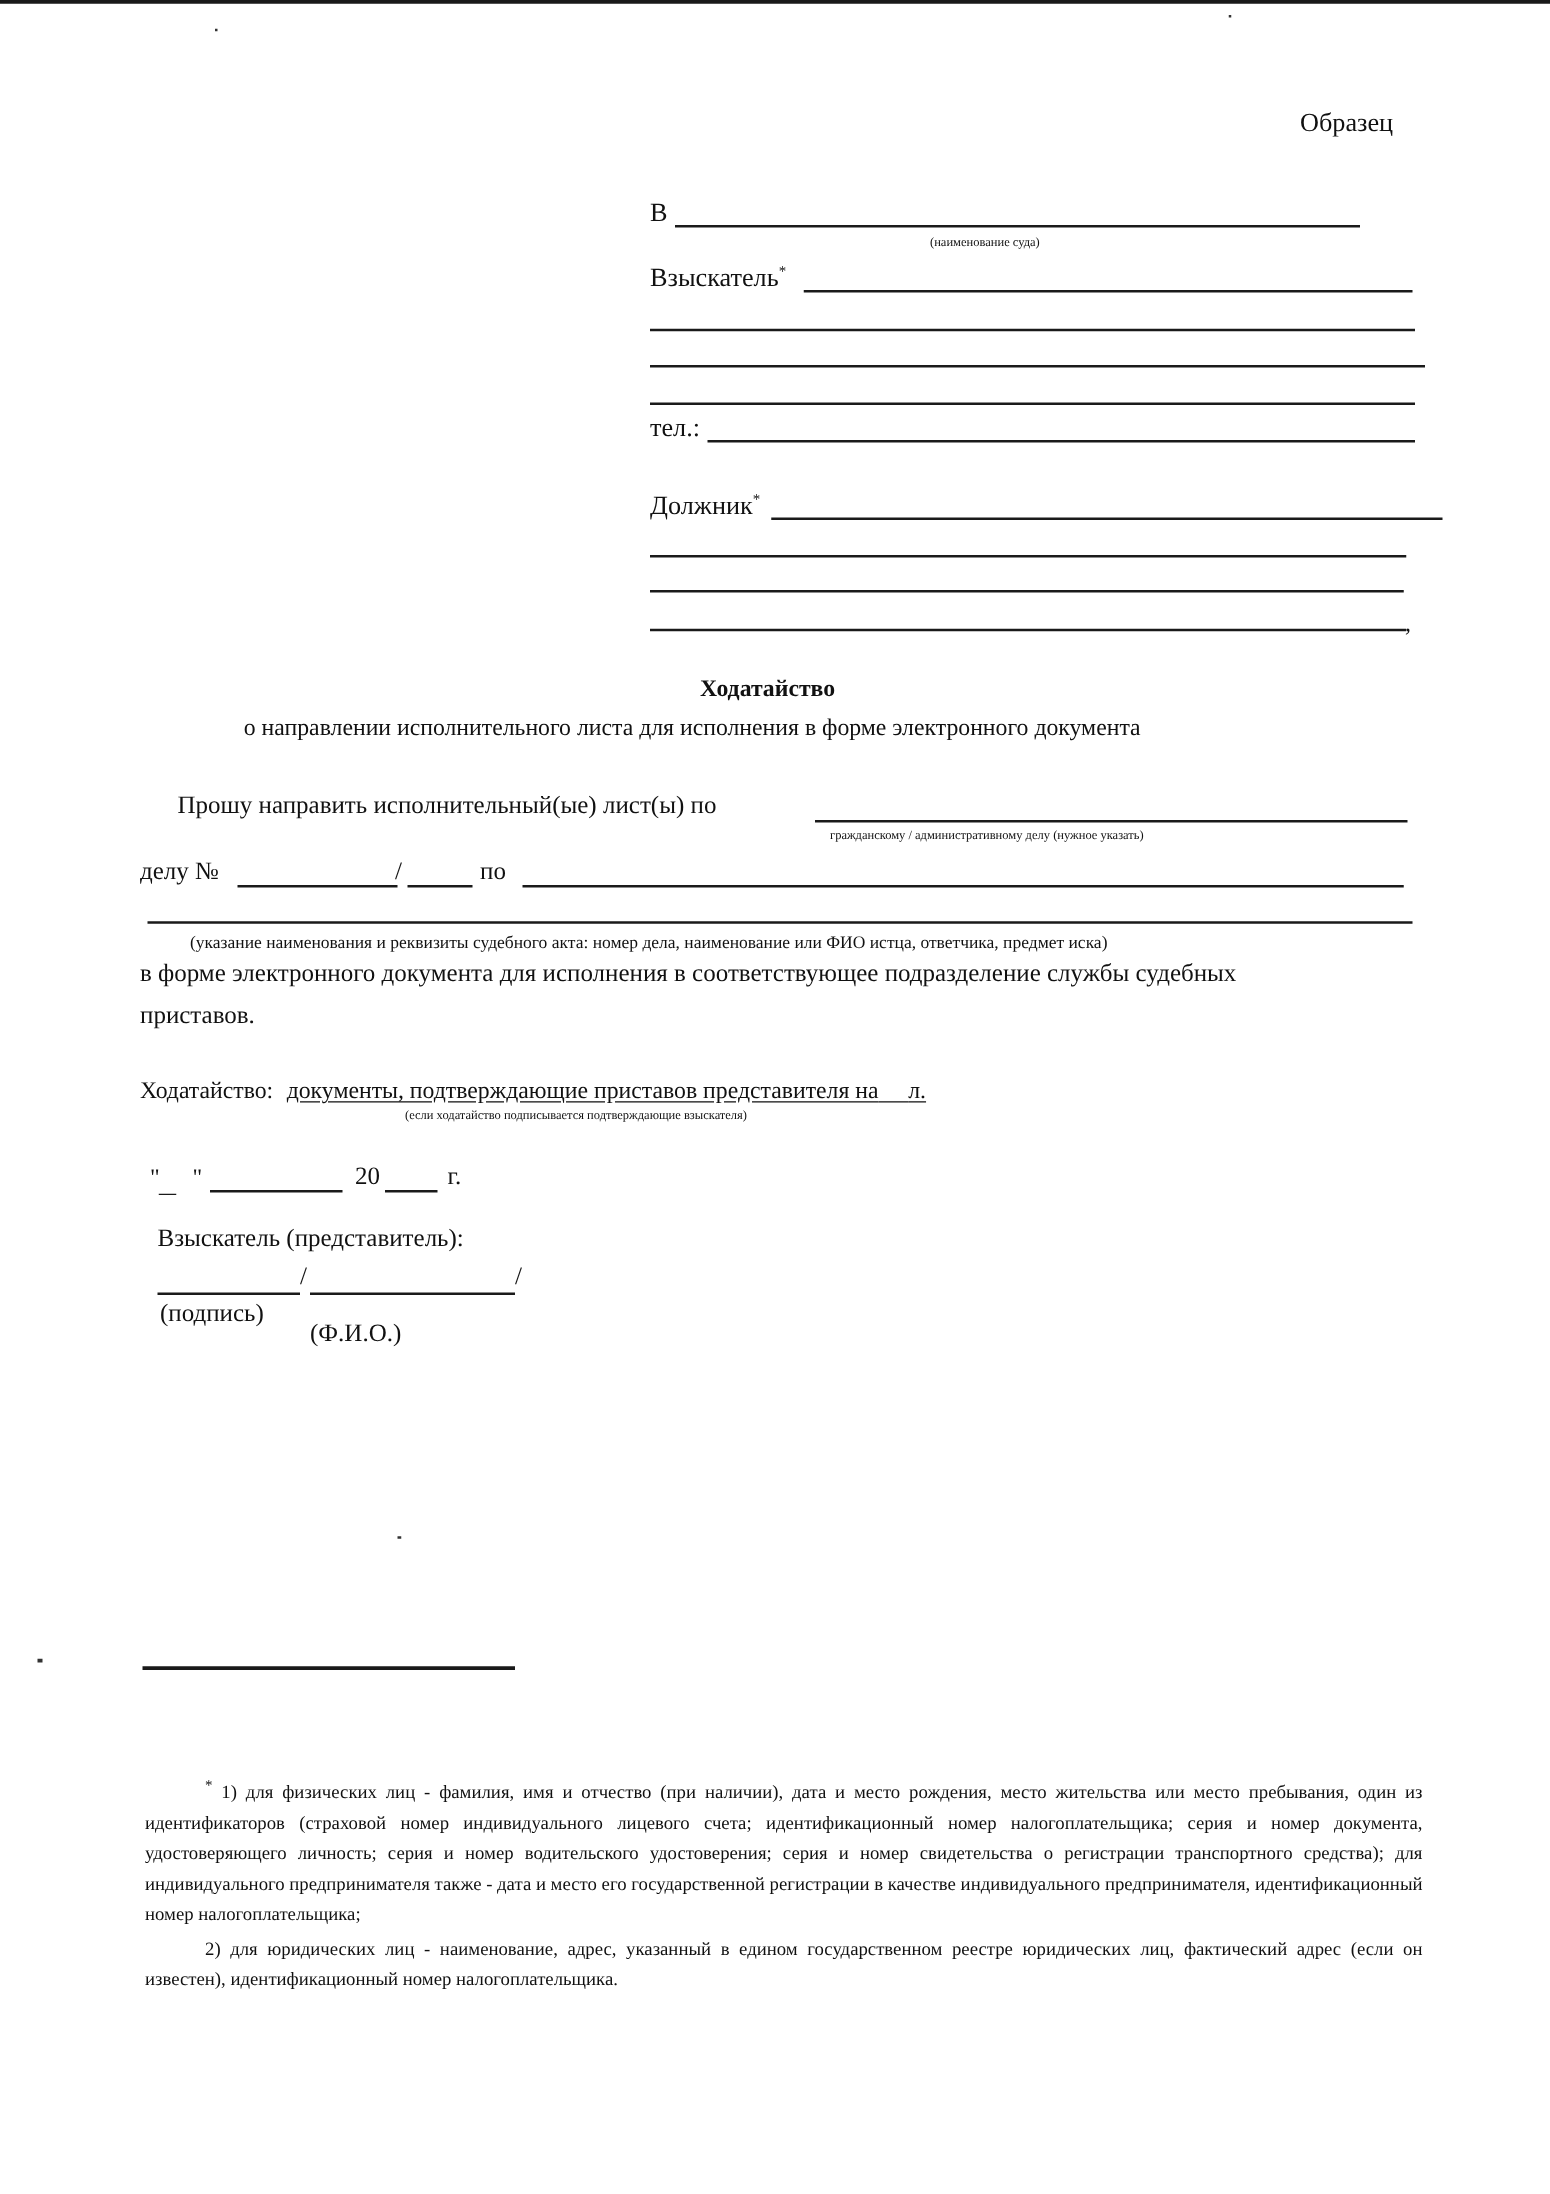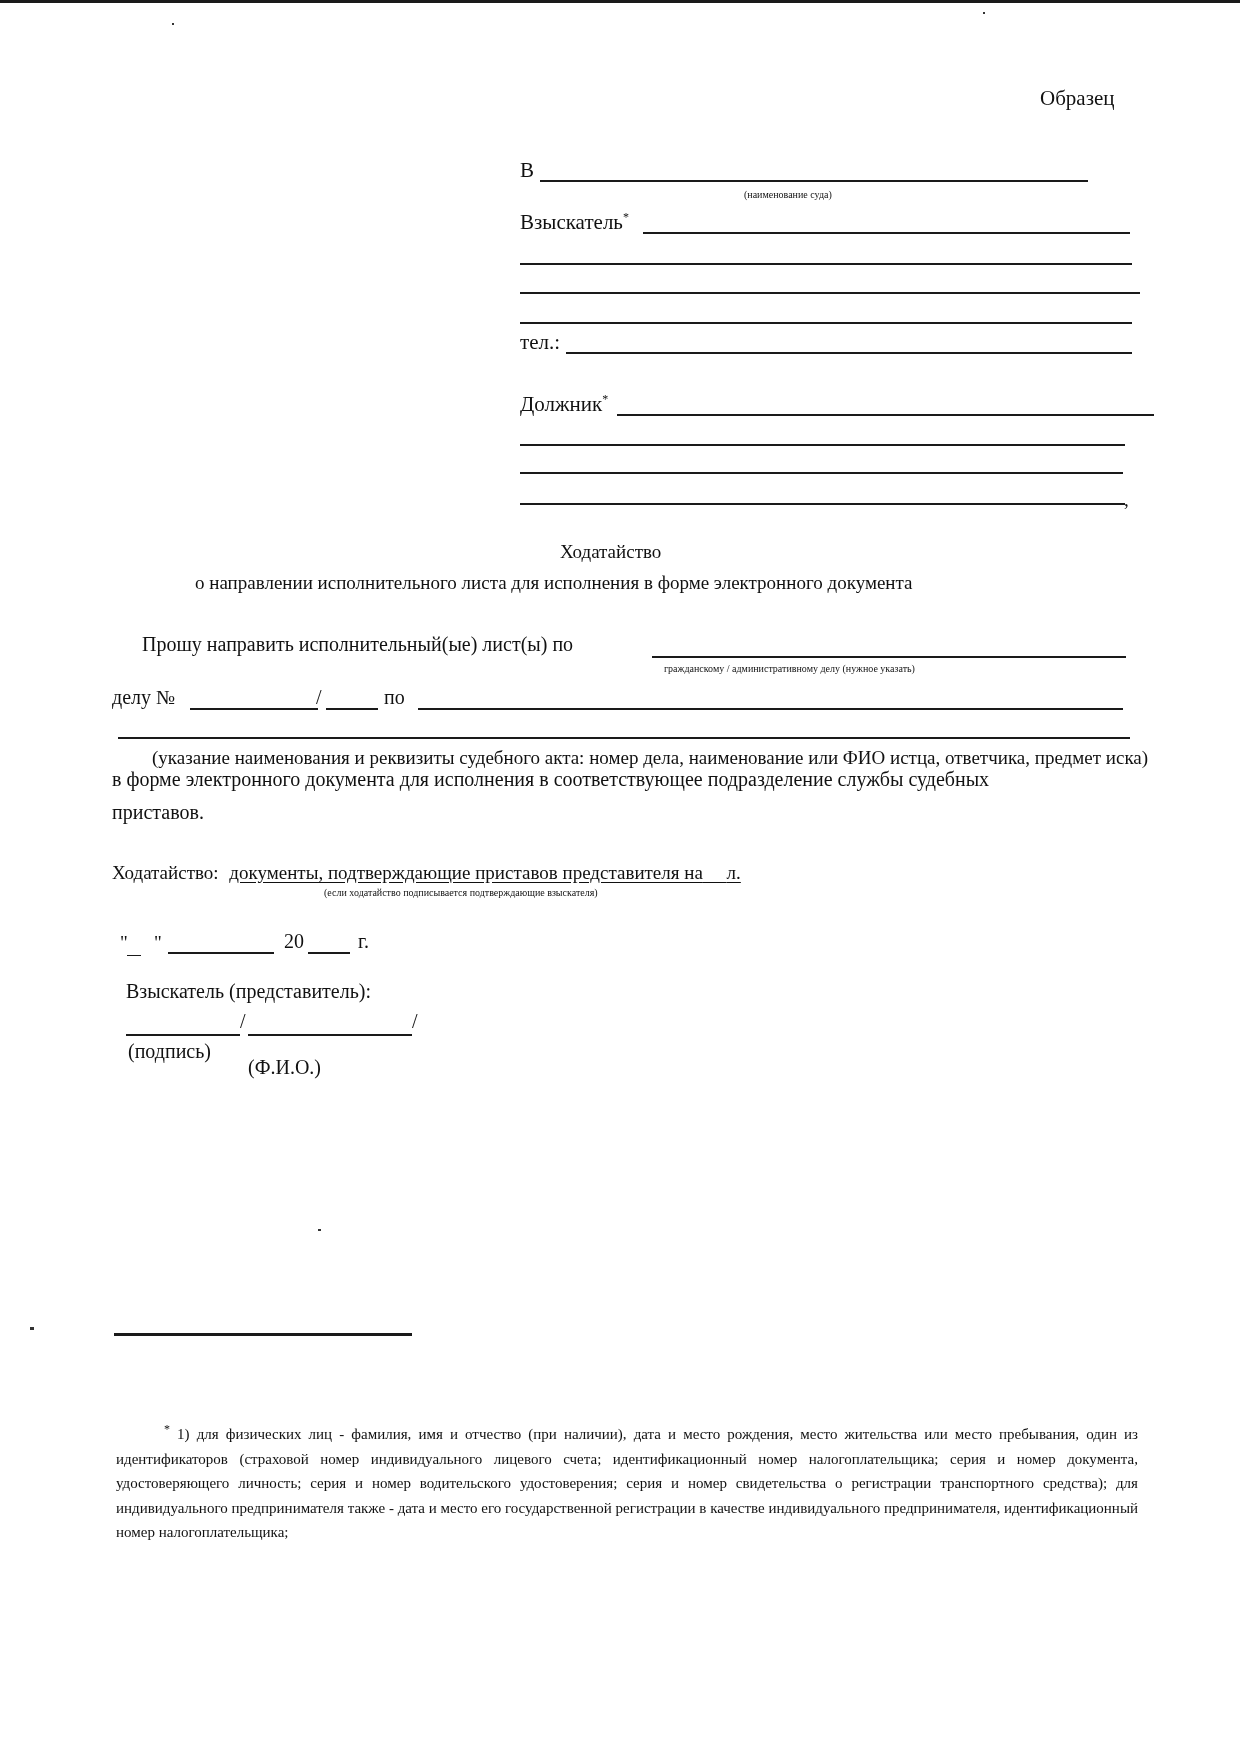--- a/index.html
+++ b/index.html
@@ -7,21 +7,21 @@
       width: 1240px; height: 1755px; position: relative; overflow: hidden;
       font-family: "Liberation Serif", "DejaVu Serif", serif; color: #111;
     }
     .top-border { position: absolute; left: 0; top: 0; width: 1240px; height: 3px; background: #1a1a1a; }
     .abs { position: absolute; white-space: nowrap; }
     .line { position: absolute; height: 0; border-top: 2px solid #1a1a1a; }
     .f20 { font-size: 20px; }
     .f21 { font-size: 21px; }
     .f19 { font-size: 19px; }
     .f13 { font-size: 10px; }
-    .f14 { font-size: 19px; }
+    .f14 { font-size: 14px; }
     .sup { font-size: 12px; vertical-align: super; line-height: 0; }
     .fn { position: absolute; left: 116px; width: 1022px; font-size: 15px; line-height: 24.5px; text-align: justify; }
     .fn p { margin: 0; }
     .indent { text-indent: 48px; }
     .underlined { text-decoration: underline; text-underline-offset: 3px; }
     .speck { position: absolute; width: 2px; height: 2px; background: #333; }
   </style>
 </head>
 <body>
 
@@ -46,21 +46,21 @@
 
 <div class="abs f21" style="left:520px; top:392px;">
   <span>Должник</span><span class="sup">*</span>
 </div>
 <div class="line" style="left:617px; top:414px; width:537px;"></div>
 <div class="line" style="left:520px; top:444px; width:605px;"></div>
 <div class="line" style="left:520px; top:472px; width:603px;"></div>
 <div class="line" style="left:520px; top:503px; width:605px;"></div>
 <div class="abs f19" style="left:1124px; top:489px;">,</div>
 
-<div class="abs f19" style="left:560px; top:541px;">Ходатайство</div>
+<div class="abs f19" style="left:560px; top:541px;font-weight:bold;">Ходатайство</div>
 <div class="abs f19" style="left:195px; top:572px;">о направлении исполнительного листа для исполнения в форме электронного документа</div>
 
 <div class="abs f20" style="left:142px; top:633px;">Прошу направить исполнительный(ые) лист(ы) по</div>
 <div class="line" style="left:652px; top:656px; width:474px;"></div>
 <div class="abs f13" style="left:664px; top:663px;">гражданскому / административному делу (нужное указать)</div>
 
 <div class="abs f20" style="left:112px; top:686px;">делу №</div>
 <div class="line" style="left:190px; top:708px; width:128px;"></div>
 <div class="abs f20" style="left:316px; top:686px;">/</div>
 <div class="line" style="left:326px; top:708px; width:52px;"></div>
@@ -92,18 +92,19 @@
 <div class="abs f20" style="left:240px; top:1010px;">/</div>
 <div class="line" style="left:248px; top:1034px; width:164px;"></div>
 <div class="abs f20" style="left:412px; top:1010px;">/</div>
 <div class="abs f20" style="left:128px; top:1040px;">(подпись)</div>
 <div class="abs f20" style="left:248px; top:1056px;">(Ф.И.О.)</div>
 
 <div class="line" style="left:114px; top:1333px; width:298px; border-top-width:3px;"></div>
 
 <div class="fn" style="top:1374px;margin-top:48px;">
   <p class="indent"><span class="sup">*</span> <span>1) для физических лиц - фамилия, имя и отчество (при наличии), дата и место рождения, место жительства или место пребывания, один из идентификаторов (страховой номер индивидуального лицевого счета; идентификационный номер налогоплательщика; серия и номер документа, удостоверяющего личность; серия и номер водительского удостоверения; серия и номер свидетельства о регистрации транспортного средства); для индивидуального предпринимателя также - дата и место его государственной регистрации в качестве индивидуального предпринимателя, идентификационный номер налогоплательщика;</span></p>
+  <p class="indent" style="margin-top:3px;"><span>2) для юридических лиц - наименование, адрес, указанный в едином государственном реестре юридических лиц, фактический адрес (если он известен), идентификационный номер налогоплательщика.</span></p>
 </div>
 
 <div class="speck" style="left:30px; top:1327px; width:4px; height:3px;"></div>
 <div class="speck" style="left:318px; top:1229px; width:3px; height:2px;"></div>
 <div class="speck" style="left:172px; top:23px;"></div>
 <div class="speck" style="left:983px; top:12px;"></div>
 
 </body></html>

